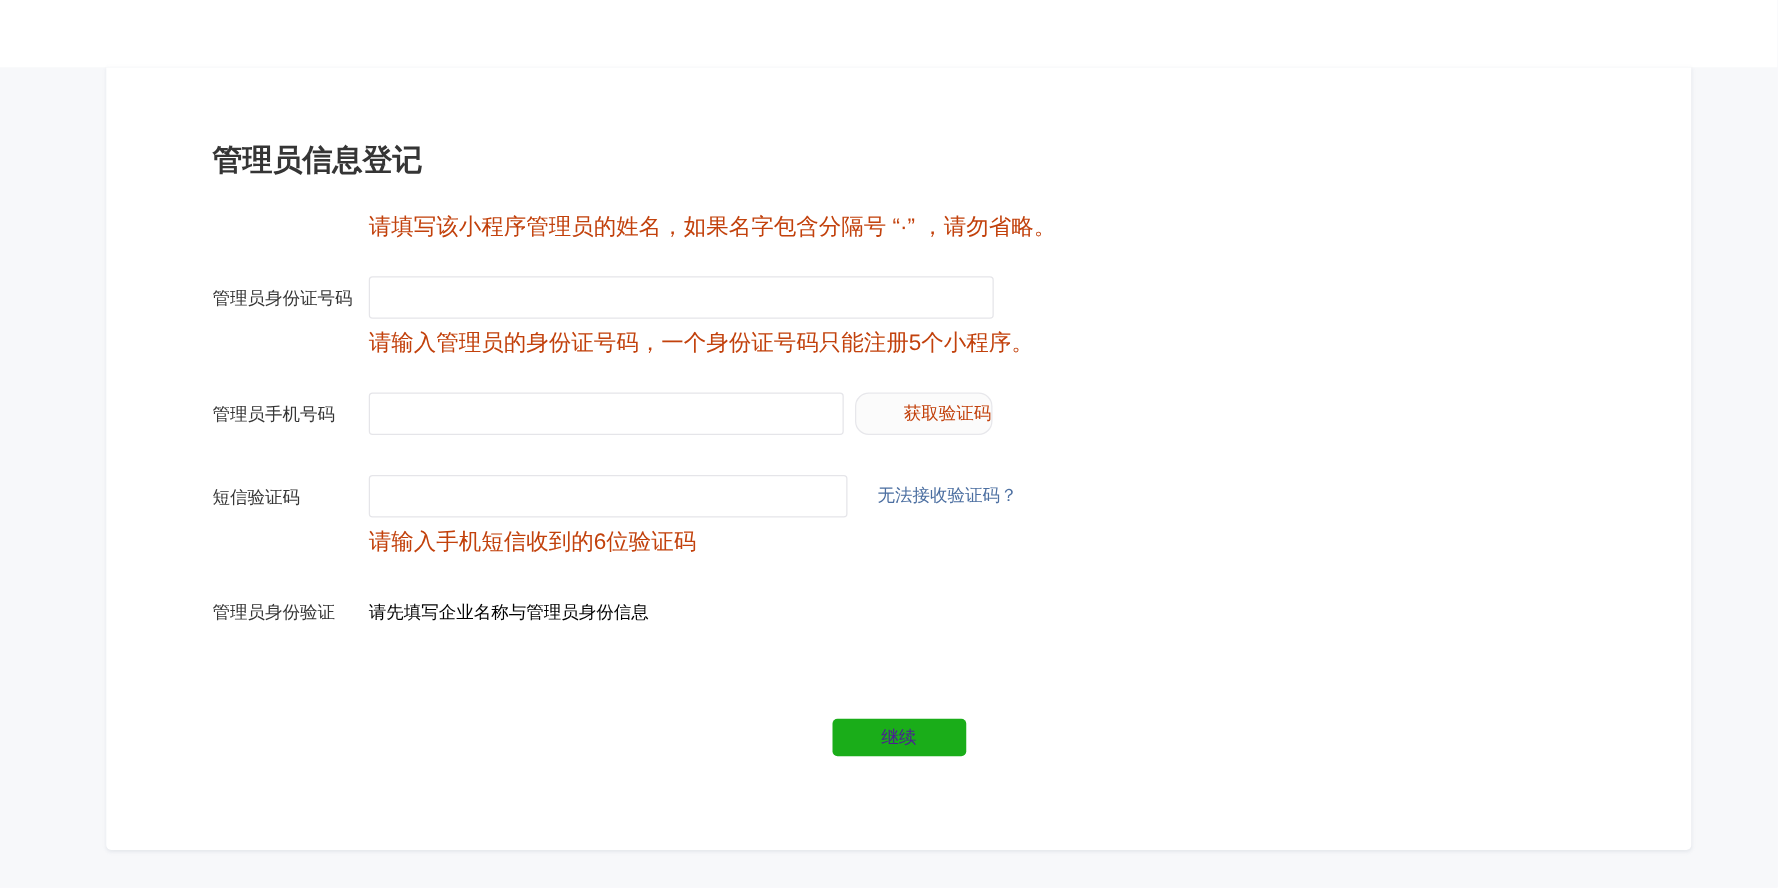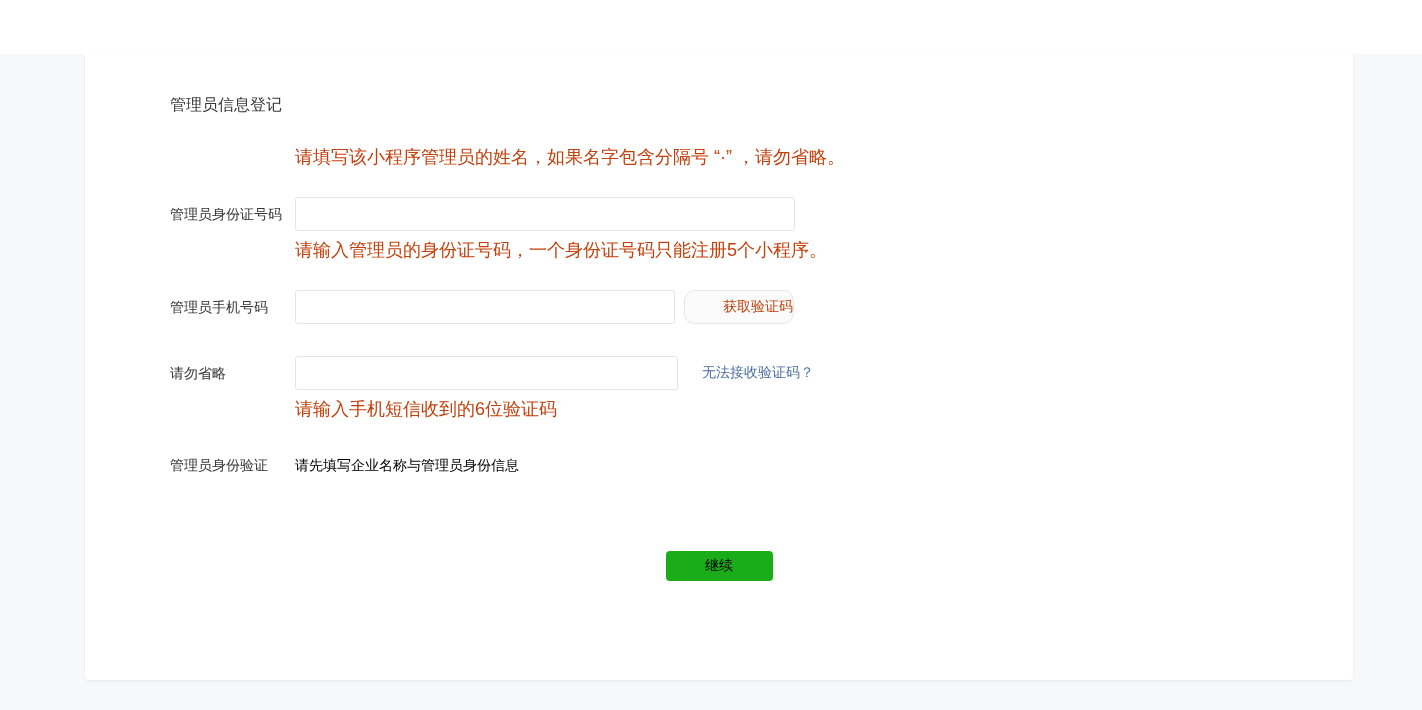--- a/index.html
+++ b/index.html
@@ -22,25 +22,26 @@
     margin-left: 85px;
     width: 1268px;
     height: 626px;
     background: #ffffff;
     border-radius: 0 0 4px 4px;
     box-shadow: 0 1px 3px rgba(150,160,175,0.18);
     padding-top: 38px;
   }
   .page-title {
     margin-left: 85px;
-    font-size: 16px;
+    font-size: 24px;
     line-height: 25px;
-    font-weight: 400;
+    font-weight: 700;
     color: #353535;
     margin-bottom: 33px;
+    margin-top: 24px;
   }
   .field { margin-left: 85px; margin-bottom: 32px; }
   .field-row { display: flex; align-items: center; }
   .field-label {
     width: 125px;
     flex-shrink: 0;
     font-size: 14px;
     color: #353535;
     line-height: 20px;
   }
@@ -93,21 +94,21 @@
     text-align: center;
   }
   .submit-btn {
     display: inline-block;
     min-width: 107px;
     height: 30px;
     padding: 0 24px;
     background: #1aad19;
     border: none;
     border-radius: 4px;
-    color: #000000;
+    color: #4c1d95;
     font-size: 14px;
     font-family: Liberation Serif, serif;
     cursor: pointer;
   }
 </style>
 </head>
 <body>
 
 <div class="topbar"></div>
 
@@ -131,21 +132,21 @@
     <div class="field">
       <div class="field-row">
         <div class="field-label">管理员手机号码</div>
         <input class="text-input w-phone" type="text" value="" style="">
         <button class="code-btn" disabled="">获取验证码</button>
       </div>
     </div>
 
     <div class="field">
       <div class="field-row">
-        <div class="field-label">请勿省略</div>
+        <div class="field-label">短信验证码</div>
         <input class="text-input w-sms" type="text" value="" style="">
         <a class="help-link" href="#">无法接收验证码？</a>
       </div>
       <div class="hint">请输入手机短信收到的6位验证码</div>
     </div>
 
     <div class="static-field">
       <div class="field-label">管理员身份验证</div>
       <div class="static-value">请先填写企业名称与管理员身份信息</div>
     </div>

